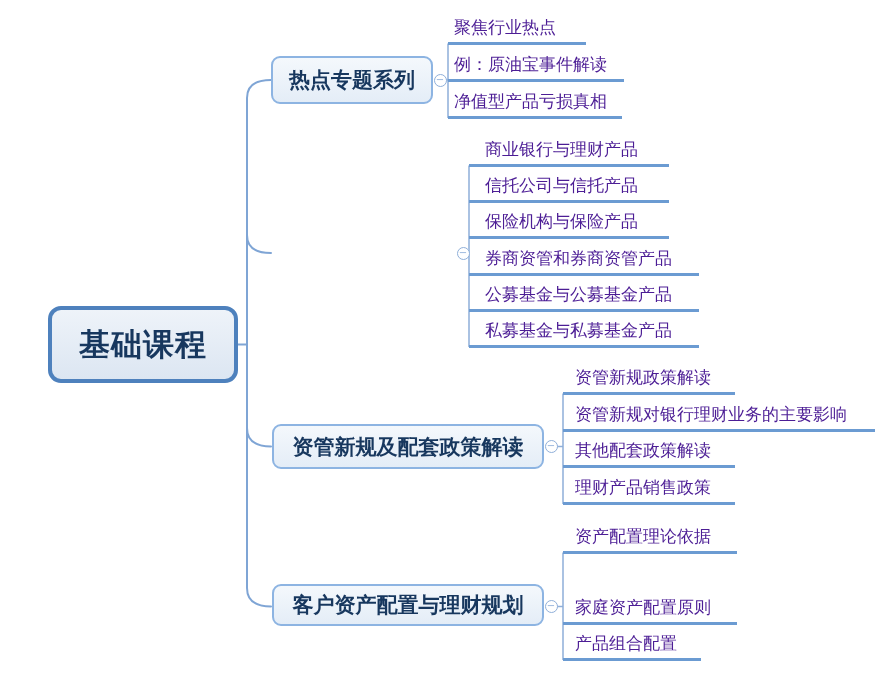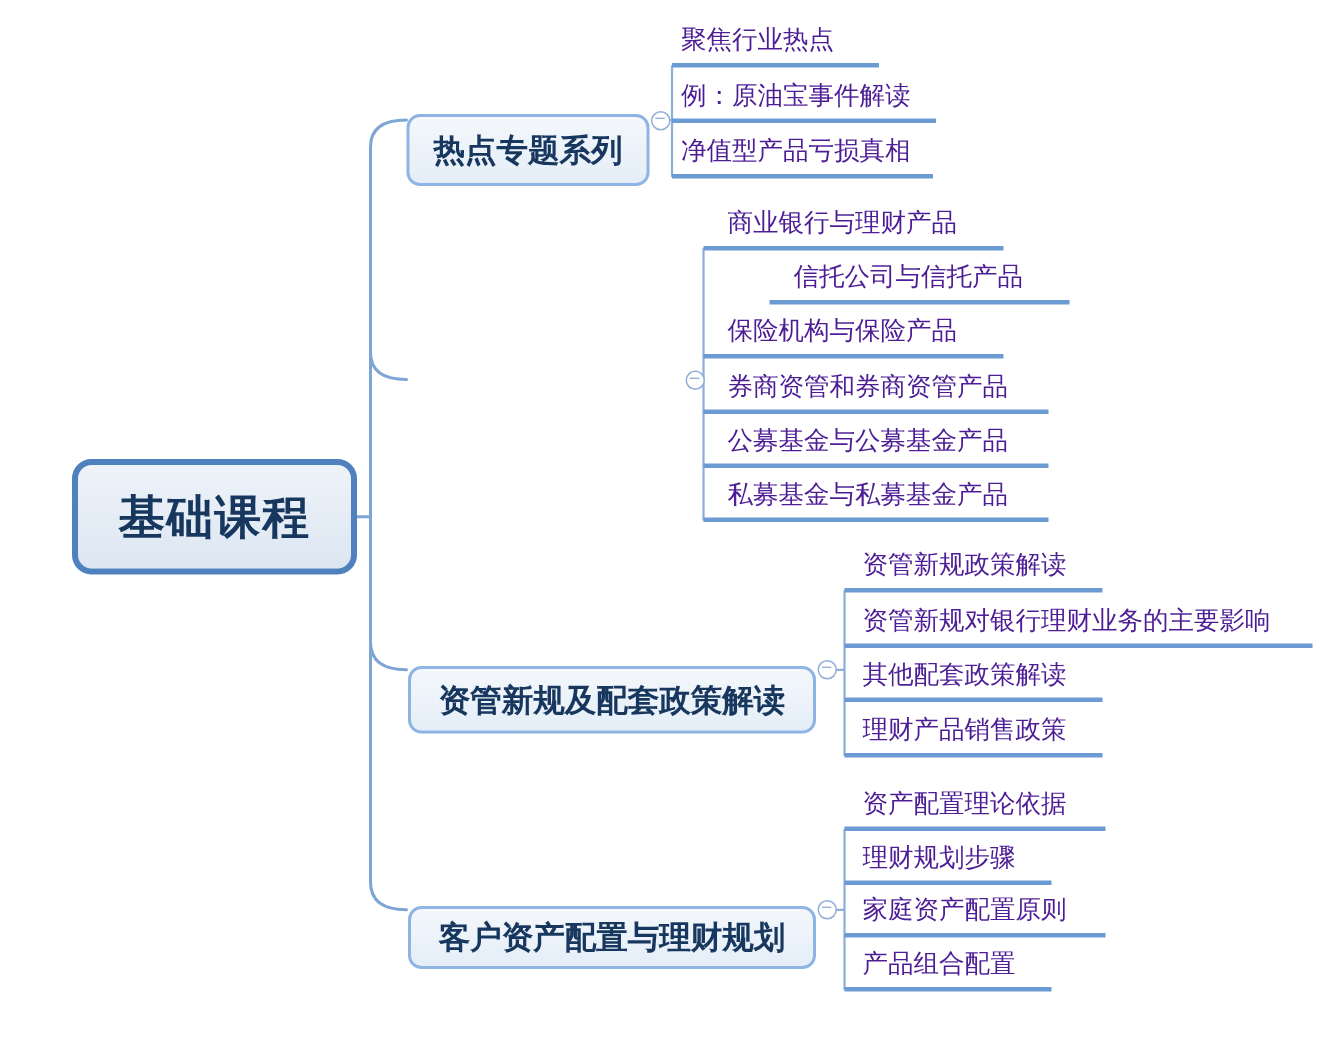--- a/index.html
+++ b/index.html
@@ -12,21 +12,21 @@
     position:absolute;left:48px;top:306px;width:190px;height:77px;
     display:flex;align-items:center;justify-content:center;
     font-weight:bold;font-size:31px;color:#17375e;letter-spacing:1px;
     background:linear-gradient(180deg,#eef3f9,#dce6f2);
     border:4px solid #4e81bd;border-radius:13px;box-sizing:border-box;text-align:center;
   }
   .branch{
     position:absolute;display:flex;align-items:center;justify-content:center;
     font-weight:bold;font-size:21px;color:#17375e;white-space:nowrap;
     background:linear-gradient(180deg,#f4f8fc,#e4edf7);
-    border:2px solid #8db4e2;border-radius:9px;box-sizing:border-box;margin-top:20px;
+    border:2px solid #8db4e2;border-radius:9px;box-sizing:border-box;
   }
   .b1{left:271px;top:56px;width:162px;height:48px;}
   .b2{left:272px;top:230px;width:184px;height:46px;}
   .b3{left:272px;top:424px;width:272px;height:45px;}
   .b4{left:272px;top:584px;width:272px;height:42px;}
   .leaf{
     position:absolute;height:28px;line-height:27px;font-size:17px;color:#4c1d95;
     border-bottom:3px solid #6b9bd2;white-space:nowrap;box-sizing:content-box;
   }
   .collapse{
@@ -64,29 +64,28 @@
   <div class="collapse" style="left:433.5px;top:73.5px;"><span>−</span></div>
   <div class="collapse" style="left:456.5px;top:246.5px;"><span>−</span></div>
   <div class="collapse" style="left:544.5px;top:440px;"><span>−</span></div>
   <div class="collapse" style="left:544.5px;top:600px;"><span>−</span></div>
 
   <div class="leaf" style="left:448px;top:14px;width:132px;padding-left:6px;">聚焦行业热点</div>
   <div class="leaf" style="left:448px;top:51px;width:170px;padding-left:6px;">例：原油宝事件解读</div>
   <div class="leaf" style="left:448px;top:88px;width:168px;padding-left:6px;">净值型产品亏损真相</div>
 
   <div class="leaf" style="left:469px;top:136px;width:184px;padding-left:16px;">商业银行与理财产品</div>
-  <div class="leaf" style="left:469px;top:172px;width:184px;padding-left:16px;margin-left:44px;">信托公司与信托产品</div>
+  <div class="leaf" style="left:469px;top:172px;width:184px;padding-left:16px;">信托公司与信托产品</div>
   <div class="leaf" style="left:469px;top:208px;width:184px;padding-left:16px;">保险机构与保险产品</div>
   <div class="leaf" style="left:469px;top:245px;width:214px;padding-left:16px;">券商资管和券商资管产品</div>
   <div class="leaf" style="left:469px;top:281px;width:214px;padding-left:16px;">公募基金与公募基金产品</div>
   <div class="leaf" style="left:469px;top:317px;width:214px;padding-left:16px;">私募基金与私募基金产品</div>
 
   <div class="leaf" style="left:563px;top:401px;width:300px;padding-left:12px;">资管新规对银行理财业务的主要影响</div>
   <div class="leaf" style="left:563px;top:364px;width:160px;padding-left:12px;">资管新规政策解读</div>
   <div class="leaf" style="left:563px;top:437px;width:160px;padding-left:12px;">其他配套政策解读</div>
   <div class="leaf" style="left:563px;top:474px;width:160px;padding-left:12px;">理财产品销售政策</div>
 
   <div class="leaf" style="left:563px;top:523px;width:162px;padding-left:12px;">资产配置理论依据</div>
-  <div class="leaf" style="left:563px;top:559px;width:126px;padding-left:12px;">理财规划步骤</div>
   <div class="leaf" style="left:563px;top:594px;width:162px;padding-left:12px;">家庭资产配置原则</div>
   <div class="leaf" style="left:563px;top:630px;width:126px;padding-left:12px;">产品组合配置</div>
 
 </div>
 
 </body></html>

